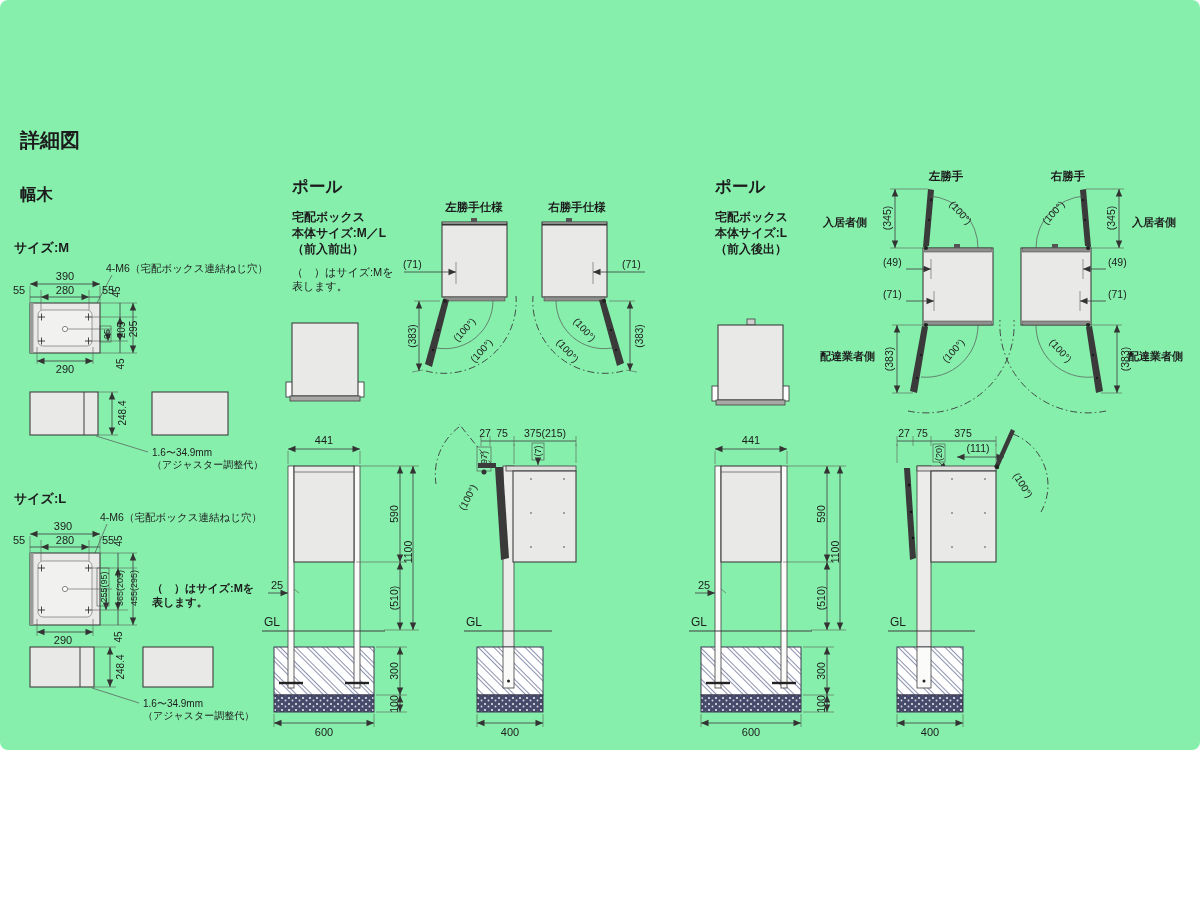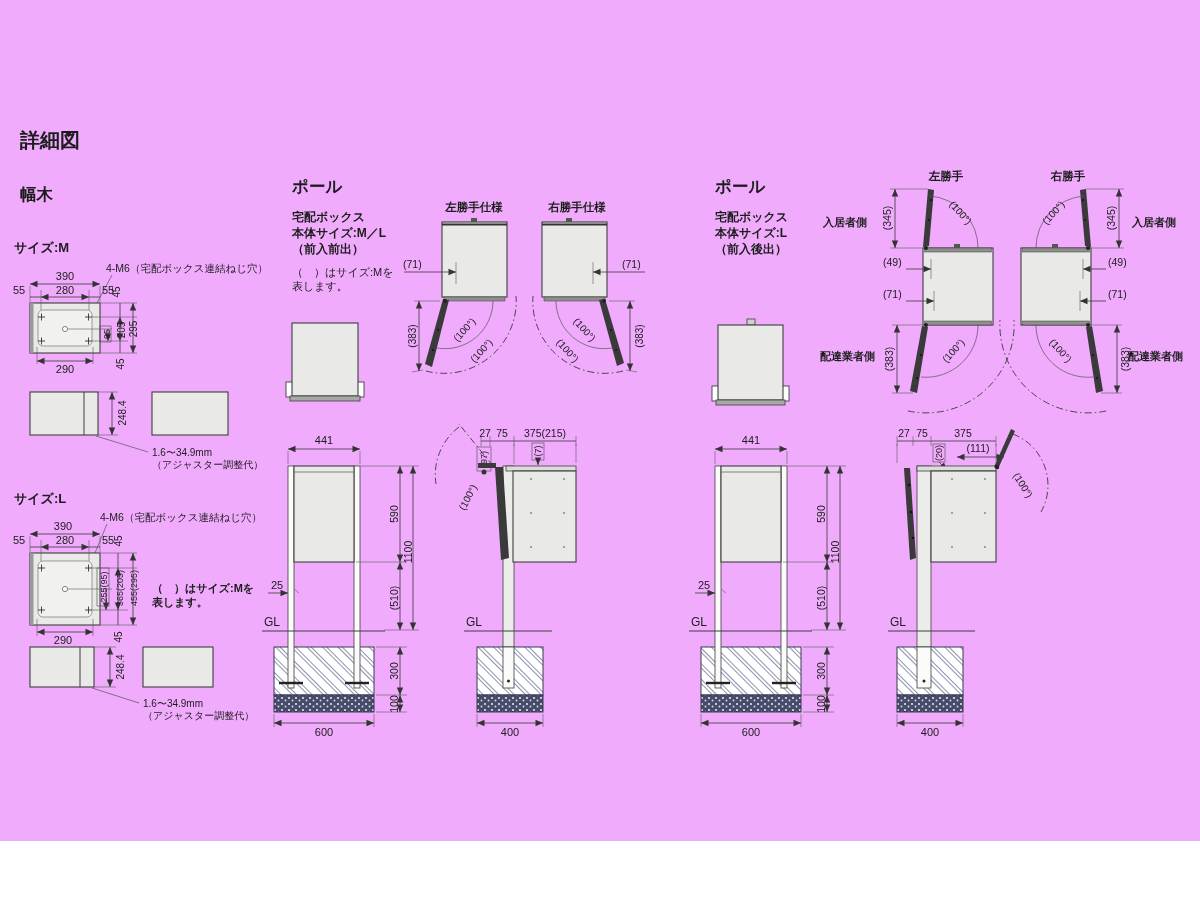--- a/index.html
+++ b/index.html
@@ -1,17 +1,17 @@
 <!DOCTYPE html>
 <html><head>
 <meta charset="utf-8">
 <style>
   html,body{margin:0;padding:0;background:#ffffff;}
-  #stage{position:relative;width:1200px;height:841px;background:#f0abfc;overflow:hidden;
-         font-family:"Liberation Sans","DejaVu Sans",sans-serif;}
+  #stage{position:relative;width:1200px;height:750px;background:#86efac;overflow:hidden;
+         font-family:"Liberation Sans","DejaVu Sans",sans-serif;border-radius:8px;}
   svg{position:absolute;left:0;top:0;}
   svg text{font-family:"Liberation Sans","DejaVu Sans",sans-serif;fill:#1c1c1c;font-size:11px;}
   .b{font-weight:bold}
   .s9{font-size:9px}.s10{font-size:10px}.s105{font-size:10.5px}.s11{font-size:11px}
   .s115{font-size:11.5px}.s12{font-size:12px}.s13{font-size:13px}.s16{font-size:16.5px}.s20{font-size:20px}
   .ln{stroke:#3f3f3f;stroke-width:1;fill:none}
   .thin{stroke:#555;stroke-width:.7;fill:none}
   .dim{stroke:#3a3a3a;stroke-width:.8;fill:none}
   .ext{stroke:#5a5a5a;stroke-width:.6;fill:none}
   .dash{stroke:#3a3a3a;stroke-width:.9;fill:none;stroke-dasharray:7 3 1.5 3}

